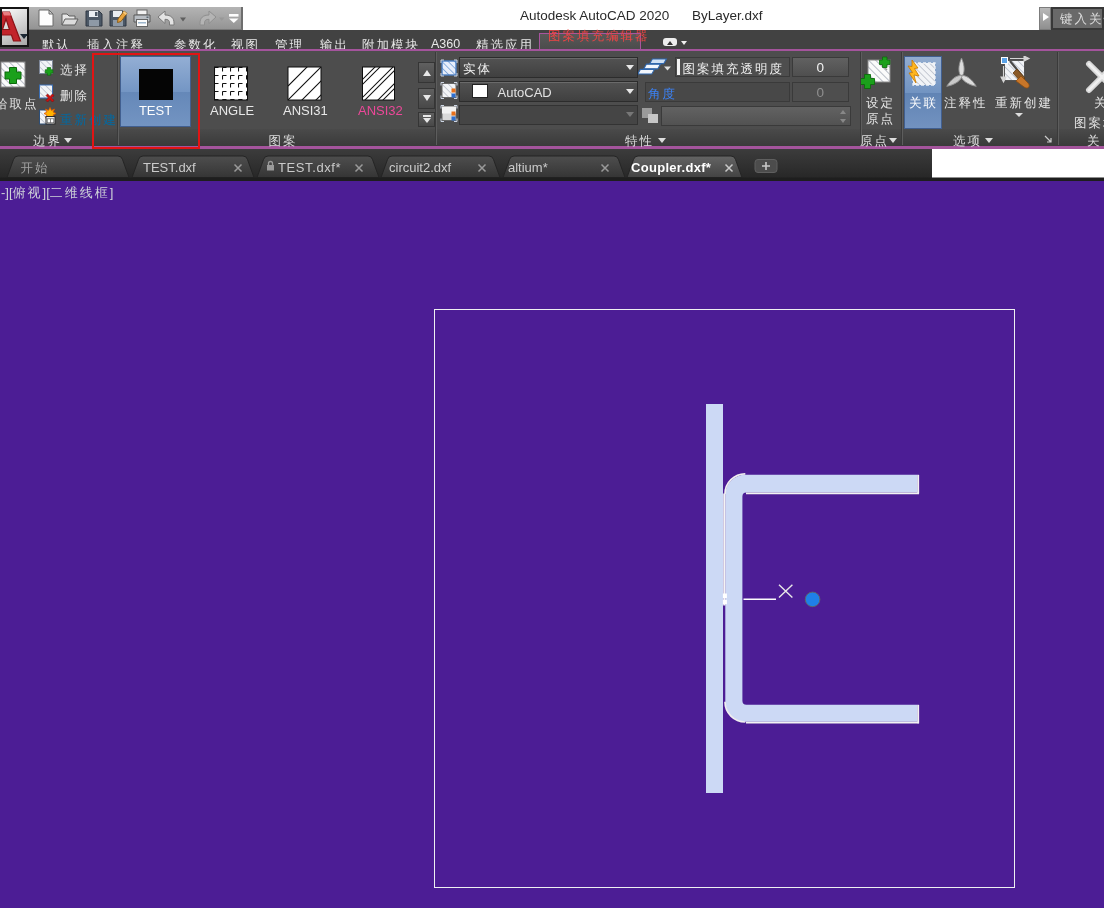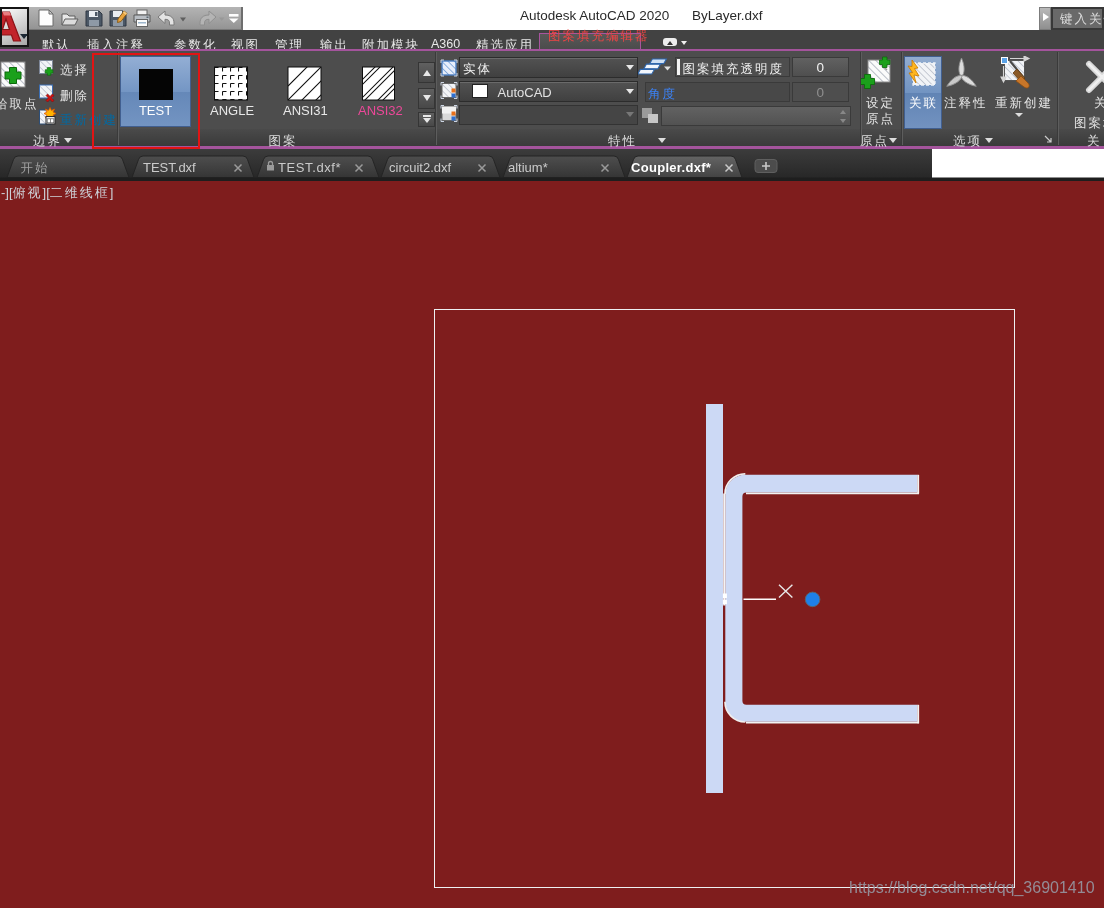--- a/index.html
+++ b/index.html
@@ -291,21 +291,21 @@
 <svg class="a" style="left:1059px;top:52px;z-index:3" width="45" height="94" viewBox="0 0 45 94">
 <path d="M30 12 L56 38 M56 12 L30 38" stroke="#d8d8d8" stroke-width="6" stroke-linecap="round"></path>
 <path d="M30 12 L56 38 M56 12 L30 38" stroke="#efefef" stroke-width="2.5" stroke-linecap="round"></path>
 </svg>
 <div class="a cj" style="left:1094px;top:94.5px;font-size:12.5px;color:#e4e4e4;z-index:3;white-space:nowrap">关</div>
 <div class="a cj" style="left:1074px;top:114.5px;font-size:12.5px;color:#e4e4e4;z-index:3;white-space:nowrap">图案填充</div>
 
 <div class="a" style="left:0;top:132.5px;width:1104px;height:13px;font-size:12.5px;color:#dedede;z-index:3">
 <span class="a cj" style="left:33px">边界</span>
 <span class="a cj" style="left:268.5px">图案</span>
-<span class="a cj" style="left:608px">特性</span>
+<span class="a cj" style="left:625px">特性</span>
 <span class="a cj" style="left:860px">原点</span>
 <span class="a cj" style="left:953px">选项</span>
 <span class="a cj" style="left:1087px">关</span>
 </div>
 <div class="a" style="left:64px;top:137.5px;width:0;height:0;border-top:5px solid #ddd;border-left:4.5px solid transparent;border-right:4.5px solid transparent;z-index:3"></div>
 <div class="a" style="left:658px;top:137.5px;width:0;height:0;border-top:5px solid #ddd;border-left:4.5px solid transparent;border-right:4.5px solid transparent;z-index:3"></div>
 <div class="a" style="left:889px;top:137.5px;width:0;height:0;border-top:5px solid #ddd;border-left:4.5px solid transparent;border-right:4.5px solid transparent;z-index:3"></div>
 <div class="a" style="left:985px;top:137.5px;width:0;height:0;border-top:5px solid #ddd;border-left:4.5px solid transparent;border-right:4.5px solid transparent;z-index:3"></div>
 <svg class="a" style="left:1044px;top:135px;z-index:3" width="10" height="10" viewBox="0 0 10 10">
     <path d="M1 1 L7 7 M7 3 V7 H3" stroke="#ccc" stroke-width="1.2" fill="none"></path>
@@ -345,21 +345,21 @@
 <text x="508" y="23" font-size="13" fill="#cbcbcb">altium*</text>
 <path d="M601.5 15.5 l7 7 M608.5 15.5 l-7 7" stroke="#9a9a9a" stroke-width="1.5"></path>
 <text x="631" y="23" font-size="13" font-weight="bold" fill="#ffffff" letter-spacing="0.3">Coupler.dxf*</text>
 <path d="M725.5 15.5 l7 7 M732.5 15.5 l-7 7" stroke="#c9c9c9" stroke-width="1.5"></path>
 <rect x="755" y="10.5" width="22" height="13" rx="3" fill="#4c4c4c" stroke="#5f5f5f"></rect>
 <path d="M766 13 v8 M762 17 h8" stroke="#c9c9c9" stroke-width="1.6"></path>
 <rect x="0" y="28.5" width="1104" height="4.5" fill="#1e1e1e"></rect>
 </svg>
 </div>
 
-<div class="a" style="left:0;top:181px;width:1104px;height:727px;background:#7f1d1d">
+<div class="a" style="left:0;top:181px;width:1104px;height:727px;background:#4c1d95">
 <div class="a" style="left:1px;top:2.5px;font-size:13px;color:#ced2d8"><span style="letter-spacing:0">-][</span><span class="cj">俯视</span><span>][</span><span class="cj">二维线框</span><span>]</span></div>
 <div class="a" style="left:434px;top:127.5px;width:581px;height:579px;border:1.5px solid #eef0f2"></div>
 <svg class="a" style="left:0;top:0" width="1104" height="727" viewBox="0 0 1104 727">
 
 <rect x="706" y="223" width="17" height="389" fill="#ccd9f5"></rect>
 
 <path d="M725.3 313 A20 20 0 0 1 745.3 293.8 L917.4 293.8 L917.4 311.4 L746.4 311.4 Q742.4 311.4 742.4 315.4 L742.4 519.8 Q742.4 523.8 746.4 523.8 L917.4 523.8 L917.4 540.8 L745.3 540.8 A20 20 0 0 1 725.3 520.8 Z" fill="#ccd9f5"></path>
 
 <path d="M724.3 312.5 L724.3 424.5" stroke="#f4f4f4" stroke-width="2.2" fill="none"></path>
 <path d="M746 312.3 L919 312.3" stroke="#f2f2f2" stroke-width="1.8" fill="none"></path>
@@ -372,16 +372,15 @@
 
 <rect x="722.9" y="412.5" width="4" height="4.6" fill="#fff"></rect>
 <rect x="722.9" y="418.8" width="4" height="4.4" fill="#fff"></rect>
 
 <path d="M743.5 418.3 L776 418.3" stroke="#fdfdfd" stroke-width="1.5" fill="none"></path>
 
 <path d="M779 403.8 L792.4 416.6 M792.4 403.8 L779 416.6" stroke="#e8e8e8" stroke-width="1.4" fill="none"></path>
 
 <circle cx="812.6" cy="418.4" r="7.3" fill="#1f80e8" stroke="#5c646e" stroke-width="1"></circle>
 </svg>
-<div class="a" style="left:849px;top:698px;font-size:16px;color:rgba(152,159,170,0.85)">https://blog.csdn.net/qq_36901410</div>
 </div>
 
 <div class="a" style="left:92px;top:53px;width:108px;height:96px;border:2px solid #e21414;z-index:40"></div>
 
 </body></html>

